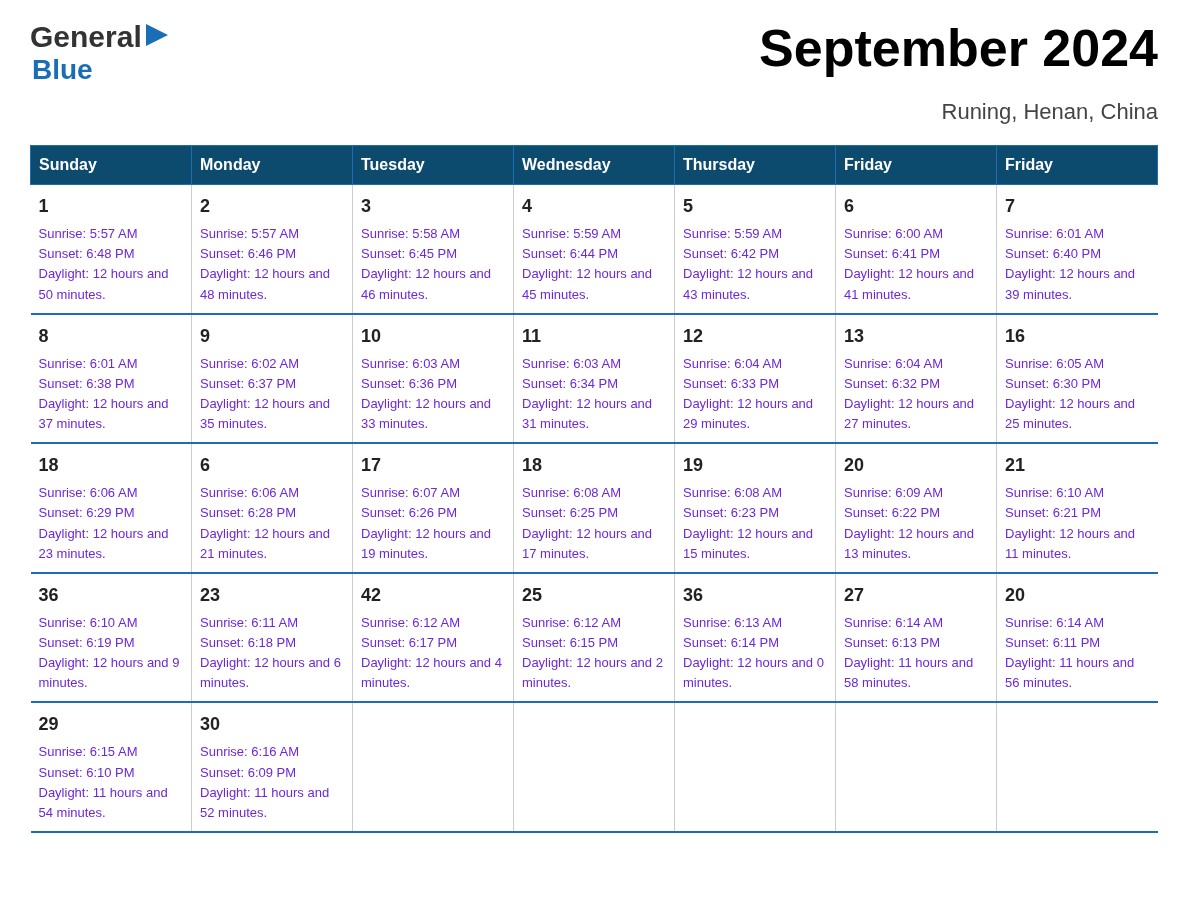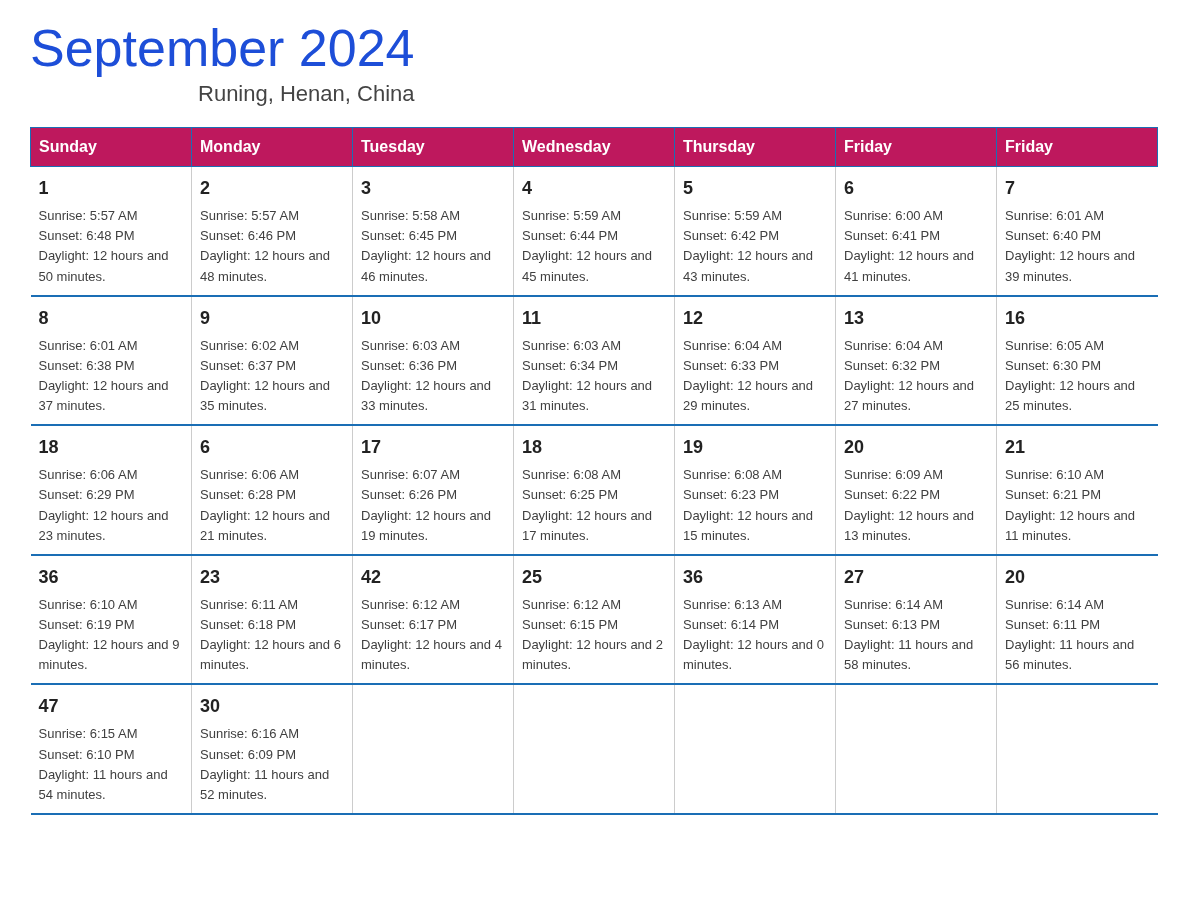--- a/index.html
+++ b/index.html
@@ -25,37 +25,37 @@
       font-size: 28px;
       font-weight: bold;
       color: #1a6eb5;
       margin-left: 2px;
     }
     .title-block {
       text-align: right;
     }
     .title-block h1 {
       font-size: 52px;
-      font-weight: normal;
-      color: #1d4ed8;
+      font-weight: bold;
+      color: #000000;
       line-height: 1.1;
     }
     .title-block h2 {
       font-size: 22px;
       color: #444;
       font-weight: normal;
-      margin-top: 4px;
+      margin-top: 22px;
     }
     table {
       width: 100%;
       border-collapse: collapse;
       table-layout: fixed;
     }
     thead tr {
-      background-color: #be185d;
+      background-color: #0c4a6e;
     }
     thead th {
       color: #fff;
       padding: 10px 8px;
       text-align: left;
       font-size: 16px;
       font-weight: bold;
       border: 1px solid #1a6eb5;
     }
     tbody tr {
@@ -74,32 +74,43 @@
       border-right: none;
     }
     .day-num {
       font-size: 18px;
       font-weight: bold;
       margin-bottom: 4px;
       display: block;
     }
     .day-info {
       font-size: 13px;
-      color: #404040;
+      color: #6d28d9;
       line-height: 1.55;
     }
     .logo-svg {
       display: flex;
       align-items: center;
     }
   </style>
 </head>
 <body>
 
 <div class="header">
+  <div class="logo">
+    <div class="logo-svg">
+      <span style="font-size:30px; font-weight:bold; color:#333;">General</span>
+      <span style="display:inline-block; margin-left:4px; vertical-align:middle;">
+        <svg width="22" height="22" viewBox="0 0 22 22">
+          <polygon points="0,0 22,11 0,22" fill="#1a6eb5"></polygon>
+        </svg>
+      </span>
+    </div>
+    <div class="logo-bottom">Blue</div>
+  </div>
   <div class="title-block">
     <h1>September 2024</h1>
     <h2>Runing, Henan, China</h2>
   </div>
 </div>
 
 <table>
   <thead>
     <tr>
       <th>Sunday</th>
@@ -227,21 +238,21 @@
         <span class="day-num">27</span>
         <span class="day-info">Sunrise: 6:14 AM<br>Sunset: 6:13 PM<br>Daylight: 11 hours and 58 minutes.</span>
       </td>
         <td>
         <span class="day-num">20</span>
         <span class="day-info">Sunrise: 6:14 AM<br>Sunset: 6:11 PM<br>Daylight: 11 hours and 56 minutes.</span>
       </td>
       </tr>
       <tr>
         <td>
-        <span class="day-num">47</span>
+        <span class="day-num">29</span>
         <span class="day-info">Sunrise: 6:15 AM<br>Sunset: 6:10 PM<br>Daylight: 11 hours and 54 minutes.</span>
       </td>
         <td>
         <span class="day-num">30</span>
         <span class="day-info">Sunrise: 6:16 AM<br>Sunset: 6:09 PM<br>Daylight: 11 hours and 52 minutes.</span>
       </td>
         <td></td>
         <td></td>
         <td></td>
         <td></td>

